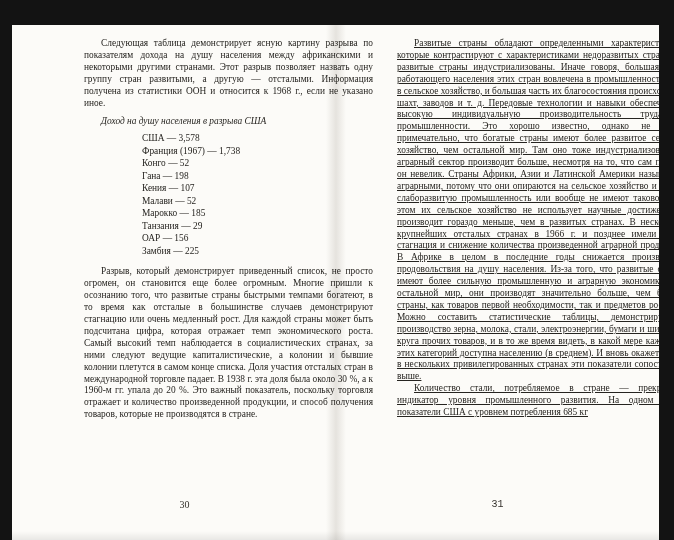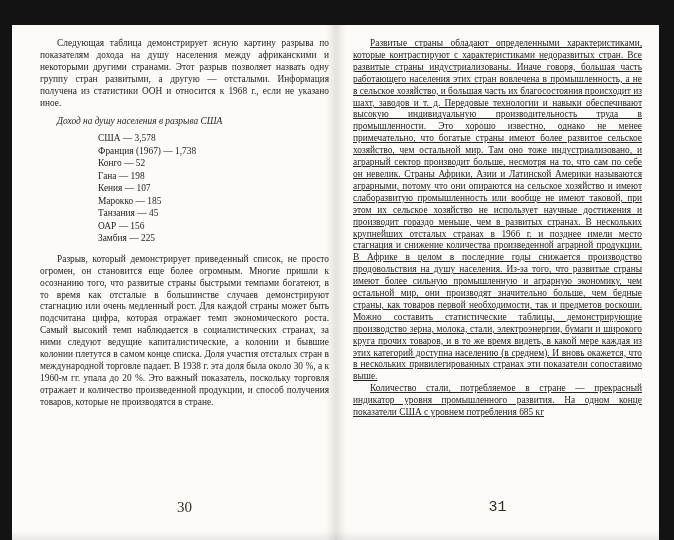--- a/index.html
+++ b/index.html
@@ -29,60 +29,62 @@
     position: absolute; top: 0; bottom: 0; left: calc(50% - 10px); width: 20px;
     background: linear-gradient(90deg, rgba(0,0,0,0), rgba(110,100,85,0.16) 50%, rgba(0,0,0,0));
   }
 
   .page-content {
     position: absolute; top: 13px; width: 289px; height: 454px;
     overflow: hidden;
     font-size: 9.4px; line-height: 11.9px;
     text-align: justify;
     color: #262420;
+    margin-left: 44px;
   }
   .page-content.left  { left: 28px; }
   .page-content.right { left: 341px; text-decoration: underline; }
 
   .para { margin: 0; text-indent: 17px; }
   .spaced { margin-top: 9px; }
 
   .table-title {
     margin: 7px 0 4px; text-indent: 17px;
     font-style: italic;
   }
   .income-list { margin: 0 0 0 58px; line-height: 12.5px; text-align: left; }
   .income-row { white-space: nowrap; }
 
   .page-number {
     position: absolute; top: 474px; width: 289px;
     text-align: center;
-    font-size: 15px; color: #33302b;
+    font-size: 10px; color: #33302b;
   }
   .pn-left  { left: 28px; }
   .pn-right { left: 341px; font-family: Liberation Mono, monospace; }
 </style>
 </head>
 <body>
 
 <div class="scan">
   <div class="spread">
     <div class="gutter"></div>
 
     <section class="page-content left">
       <p class="para">Следующая таблица демонстрирует ясную картину разрыва по показателям дохода на душу населения между африканскими и некоторыми другими странами. Этот разрыв позволяет назвать одну группу стран развитыми, а другую — отсталыми. Информация получена из статистики ООН и относится к 1968 г., если не указано иное.</p>
       <p class="table-title">Доход на душу населения в разрыва США</p>
       <div class="income-list">
         <div class="income-row">США — 3,578</div>
         <div class="income-row">Франция (1967) — 1,738</div>
         <div class="income-row">Конго — 52</div>
         <div class="income-row">Гана — 198</div>
         <div class="income-row">Кения — 107</div>
+        <div class="income-row">Малави — 52</div>
         <div class="income-row">Марокко — 185</div>
-        <div class="income-row">Танзания — 45</div>
+        <div class="income-row">Танзания — 29</div>
         <div class="income-row">ОАР — 156</div>
         <div class="income-row">Замбия — 225</div>
       </div>
       <p class="para spaced">Разрыв, который демонстрирует приведенный список, не просто огромен, он становится еще более огромным. Многие пришли к осознанию того, что развитые страны быстрыми темпами богатеют, в то время как отсталые в большинстве случаев демонстрируют стагнацию или очень медленный рост. Для каждой страны может быть подсчитана цифра, которая отражает темп экономического роста. Самый высокий темп наблюдается в социалистических странах, за ними следуют ведущие капиталистические, а колонии и бывшие колонии плетутся в самом конце списка. Доля участия отсталых стран в международной торговле падает. В 1938 г. эта доля была около 30 %, а к 1960-м гг. упала до 20 %. Это важный показатель, поскольку торговля отражает и количество произведенной продукции, и способ получения товаров, которые не производятся в стране.</p>
     </section>
     <div class="page-number pn-left">30</div>
 
     <section class="page-content right">
       <p class="para">Развитые страны обладают определенными характеристиками, которые контрастируют с характеристиками недоразвитых стран. Все развитые страны индустриализованы. Иначе говоря, большая часть работающего населения этих стран вовлечена в промышленность, а не в сельское хозяйство, и большая часть их благосостояния происходит из шахт, заводов и т. д. Передовые технологии и навыки обеспечивают высокую индивидуальную производительность труда в промышленности. Это хорошо известно, однако не менее примечательно, что богатые страны имеют более развитое сельское хозяйство, чем остальной мир. Там оно тоже индустриализовано, и аграрный сектор производит больше, несмотря на то, что сам по себе он невелик. Страны Африки, Азии и Латинской Америки называются аграрными, потому что они опираются на сельское хозяйство и имеют слаборазвитую промышленность или вообще не имеют таковой, при этом их сельское хозяйство не использует научные достижения и производит гораздо меньше, чем в развитых странах. В нескольких крупнейших отсталых странах в 1966 г. и позднее имели место стагнация и снижение количества произведенной аграрной продукции. В Африке в целом в последние годы снижается производство продовольствия на душу населения. Из-за того, что развитые страны имеют более сильную промышленную и аграрную экономику, чем остальной мир, они производят значительно больше, чем бедные страны, как товаров первой необходимости, так и предметов роскоши. Можно составить статистические таблицы, демонстрирующие производство зерна, молока, стали, электроэнергии, бумаги и широкого круга прочих товаров, и в то же время видеть, в какой мере каждая из этих категорий доступна населению (в среднем). И вновь окажется, что в нескольких привилегированных странах эти показатели сопоставимо выше.</p>
       <p class="para">Количество стали, потребляемое в стране — прекрасный индикатор уровня промышленного развития. На одном конце показатели США с уровнем потребления 685 кг</p>

